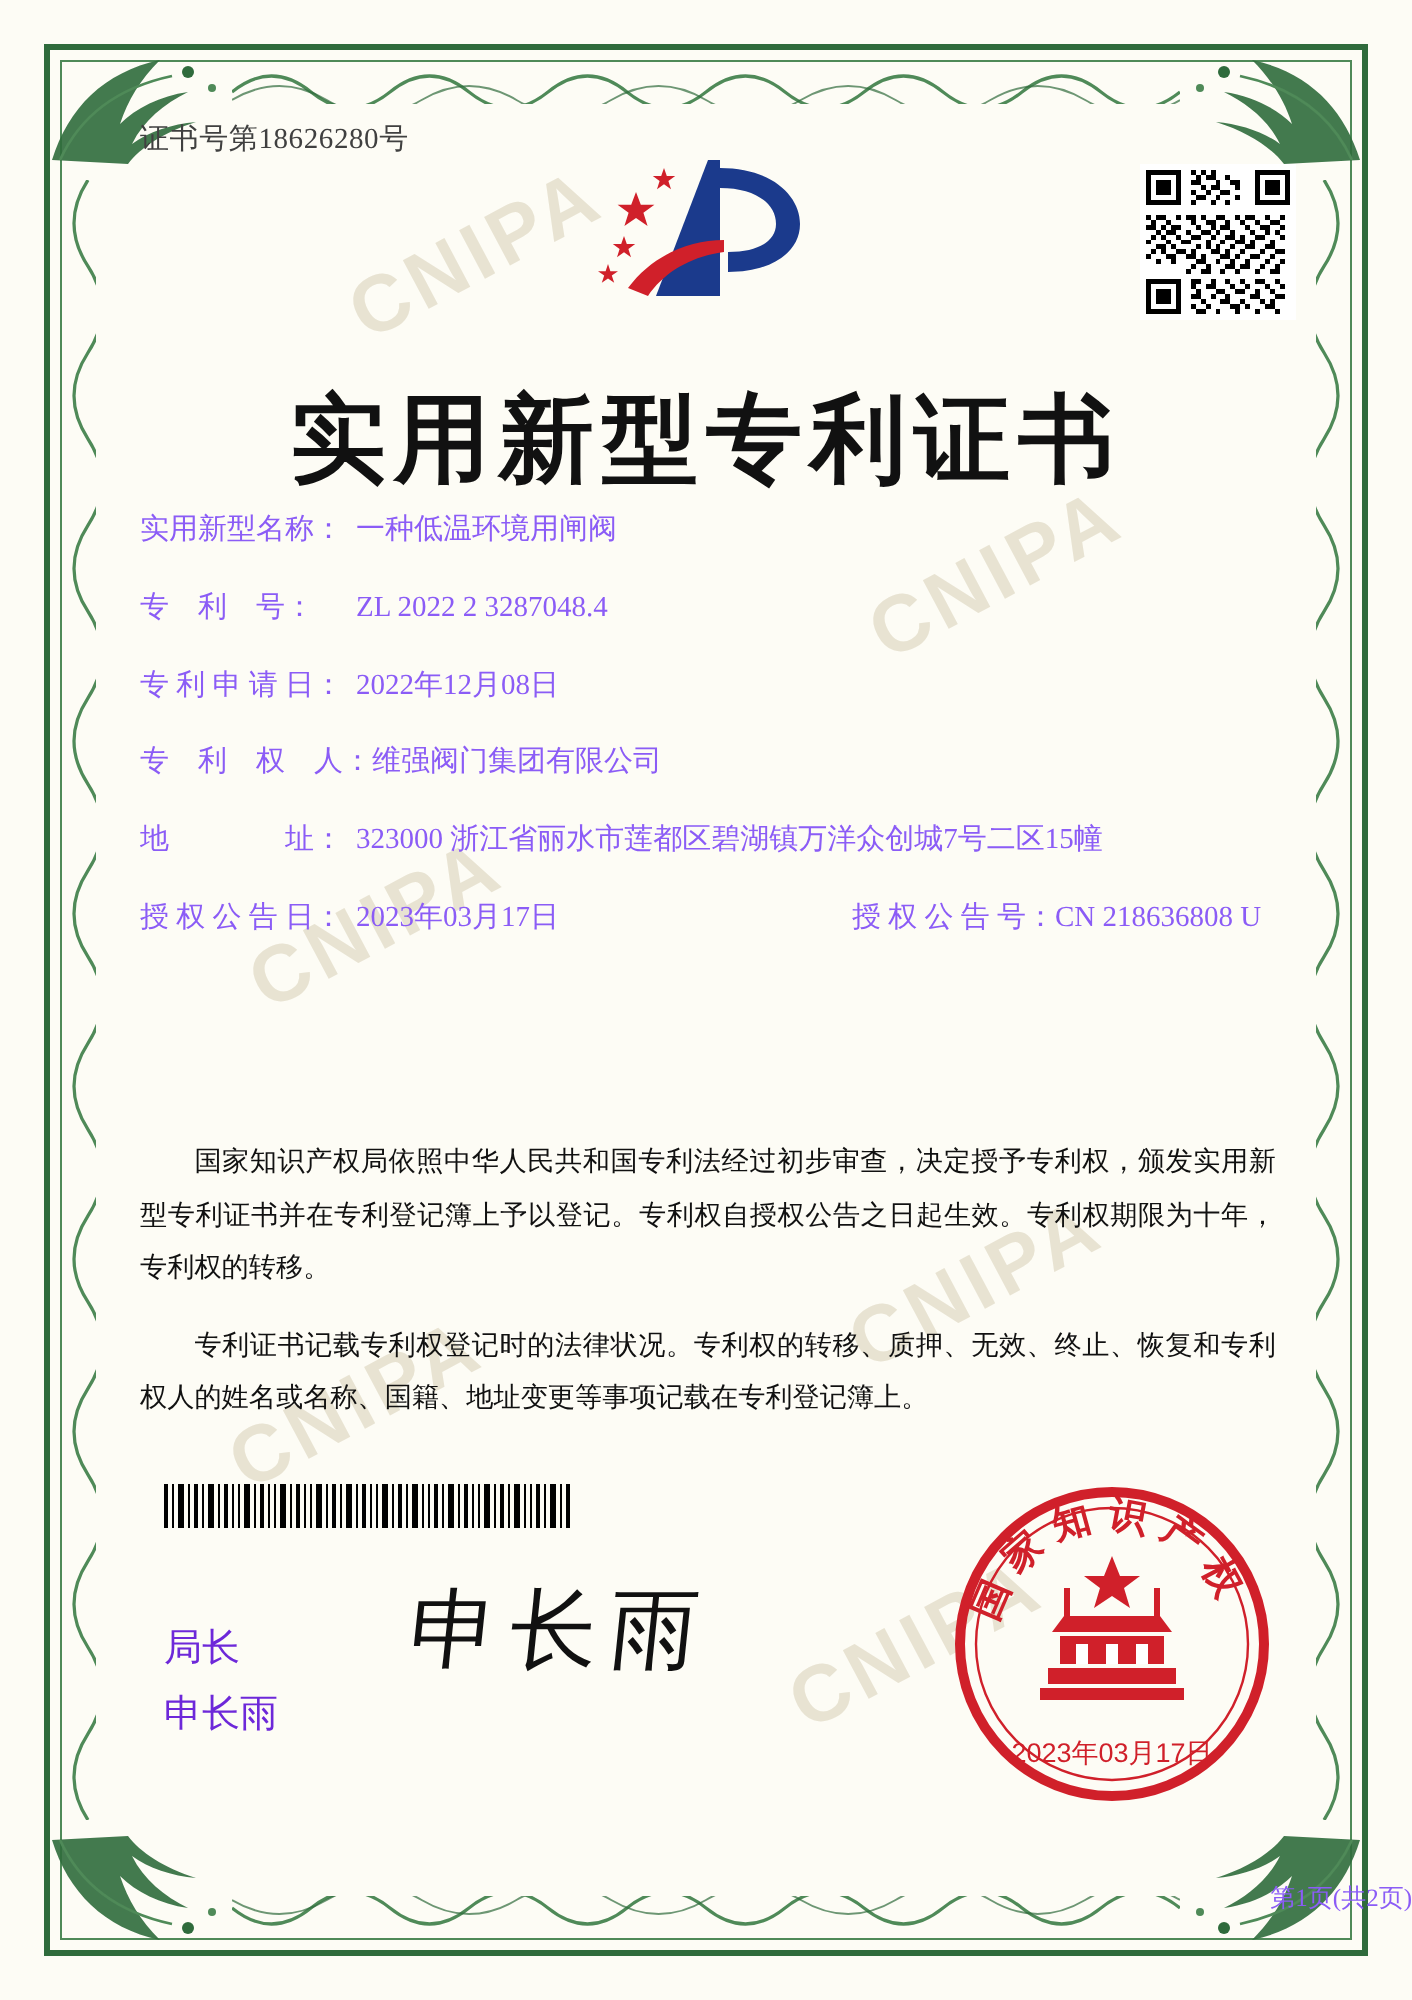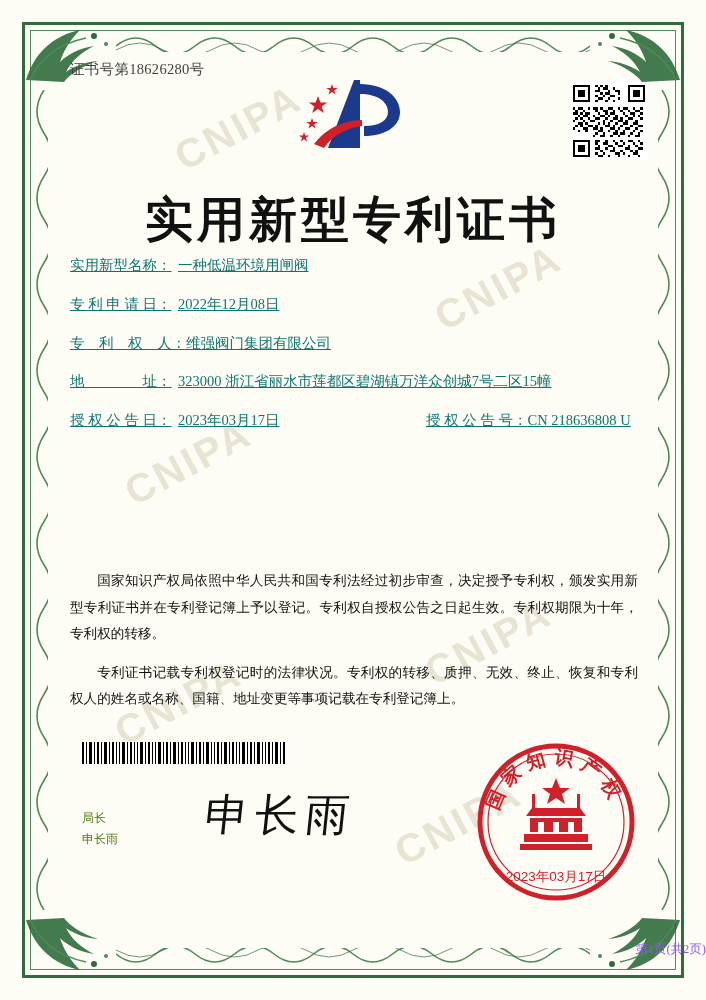--- a/index.html
+++ b/index.html
@@ -122,22 +122,21 @@
     color: #111;
     font-family: "DejaVu Serif", "Liberation Serif", serif;
   }
 
   .fields {
     position: absolute;
     left: 70px;
     top: 255px;
     width: 570px;
     font-size: 14.5px;
-    color: #0f766e;
-    text-decoration: underline;
+    color: #8b5cf6;
   }
   .frow {
     display: flex;
     align-items: flex-start;
     margin-bottom: 17px;
     line-height: 1.5;
   }
   .flabel {
     flex: 0 0 108px;
     white-space: pre;
@@ -170,23 +169,23 @@
     left: 82px;
     top: 742px;
     height: 22px;
     width: 205px;
   }
 
   .sign-block {
     position: absolute;
     left: 82px;
     top: 808px;
-    font-size: 12px;
+    font-size: 19px;
     line-height: 1.75;
-    color: #4d7c0f;
+    color: #6d28d9;
   }
   .signature {
     position: absolute;
     left: 205px;
     top: 786px;
     font-size: 44px;
     color: #111;
     font-family: "DejaVu Serif", serif;
     letter-spacing: 6px;
     transform: skewX(-6deg);
@@ -484,20 +483,24 @@
   </div>
 
   <div class="title">实用新型专利证书</div>
 
   <div class="fields">
     <div class="frow">
       <div class="flabel">实用新型名称：</div>
       <div class="fvalue">一种低温环境用闸阀</div>
     </div>
     <div class="frow">
+      <div class="flabel">专　利　号：</div>
+      <div class="fvalue">ZL 2022 2 3287048.4</div>
+    </div>
+    <div class="frow">
       <div class="flabel">专 利 申 请 日：</div>
       <div class="fvalue">2022年12月08日</div>
     </div>
     <div class="frow">
       <div class="flabel">专　利　权　人：</div>
       <div class="fvalue">维强阀门集团有限公司</div>
     </div>
     <div class="frow">
       <div class="flabel">地　　　　址：</div>
       <div class="fvalue">323000 浙江省丽水市莲都区碧湖镇万洋众创城7号二区15幢</div>

